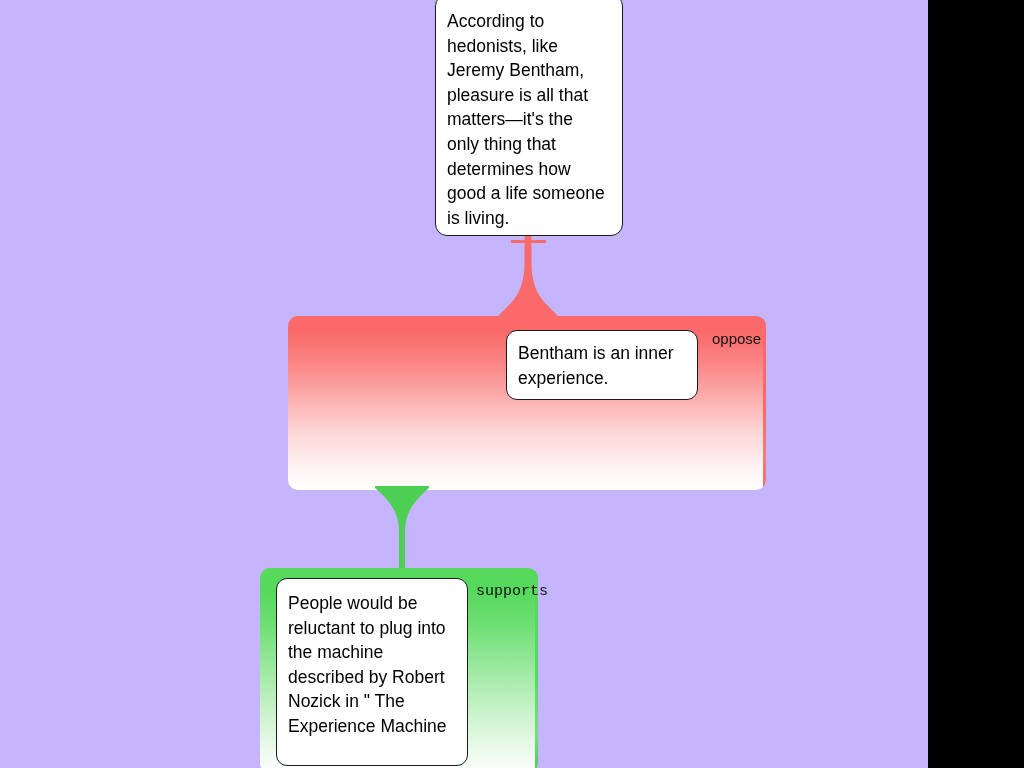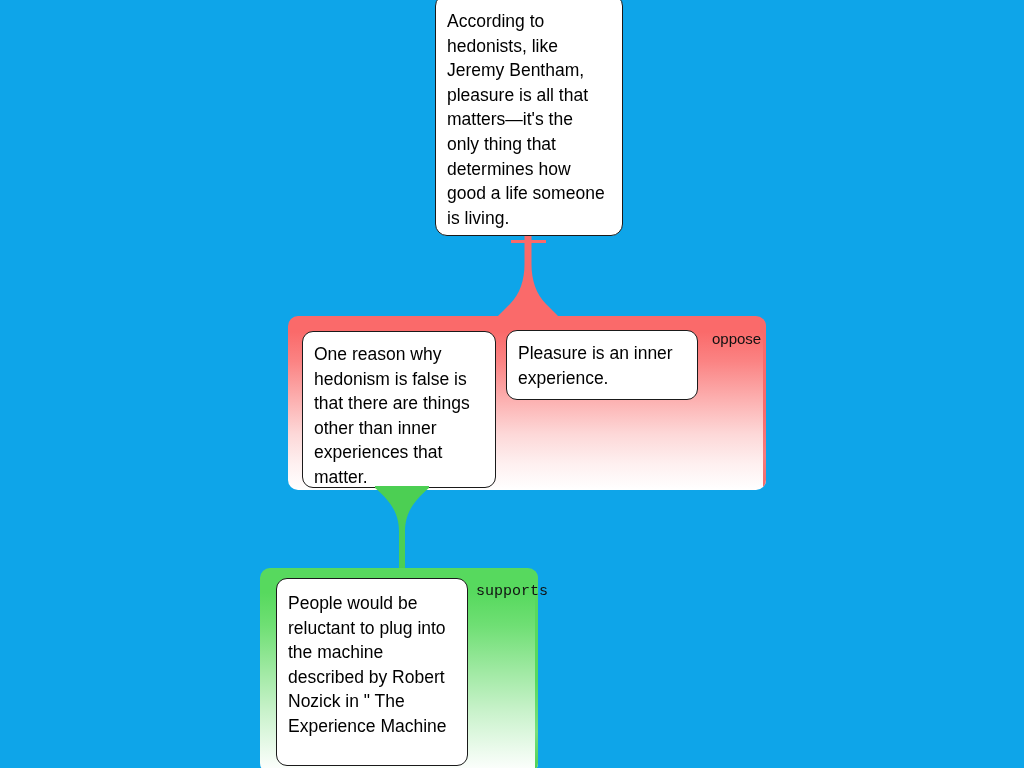--- a/index.html
+++ b/index.html
@@ -9,23 +9,23 @@
     background: #000000;
   }
   body {
     width: 1024px;
     height: 768px;
     overflow: hidden;
     font-family: "Liberation Sans", sans-serif;
   }
   #canvas {
     position: relative;
-    width: 1024px;
+    width: 928px;
     height: 768px;
-    background: #0ea5e9;
+    background: #c4b5fd;
   }
 
   
   .card {
     position: absolute;
     background: #ffffff;
     border: 1.5px solid #1a1a1a;
     border-radius: 11px;
     box-sizing: border-box;
     color: #000000;
@@ -182,23 +182,22 @@
                C53,73 57,77 60,80
                L60,82 L0,82 L0,80
                C3,77 7,73 12,68
                C22,58 26.5,44 26.5,28 Z" fill="#fa6a6a"></path>
     </svg>
   </div>
 
   <div id="oppose-panel" class="panel"></div>
   <div id="oppose-label" class="panel-label">oppose</div>
 
-  <div id="reason-card" class="card">One reason why hedonism is false is that there are things other than inner experiences that matter.</div>
-
-  <div id="premise-card" class="card">Pleasure is an inner experience.</div>
+
+  <div id="premise-card" class="card">Bentham is an inner experience.</div>
 
   <div id="connector-oppose-supports" class="connector">
     <svg width="54" height="84" viewBox="0 0 54 84" xmlns="http://www.w3.org/2000/svg">
       <path d="M0,0 L54,0 L54,2
                C50,5 46,9 41,15
                C32,26 30,36 30,46
                L30,84 L24,84 L24,46
                C24,36 22,26 13,15
                C8,9 4,5 0,2 Z" fill="#4ccf53"></path>
     </svg>

